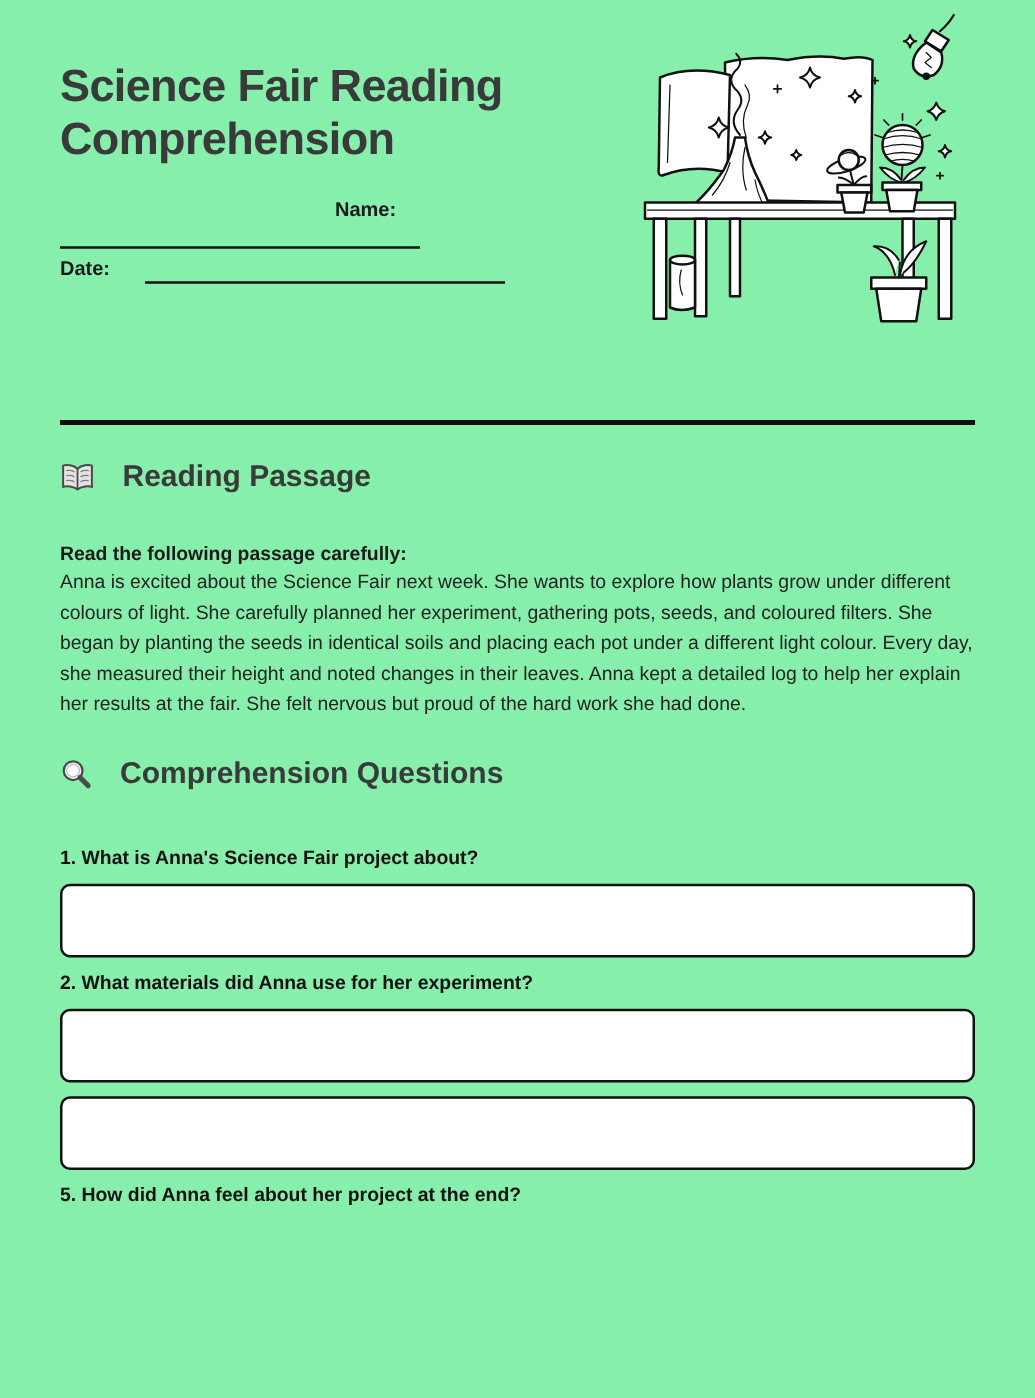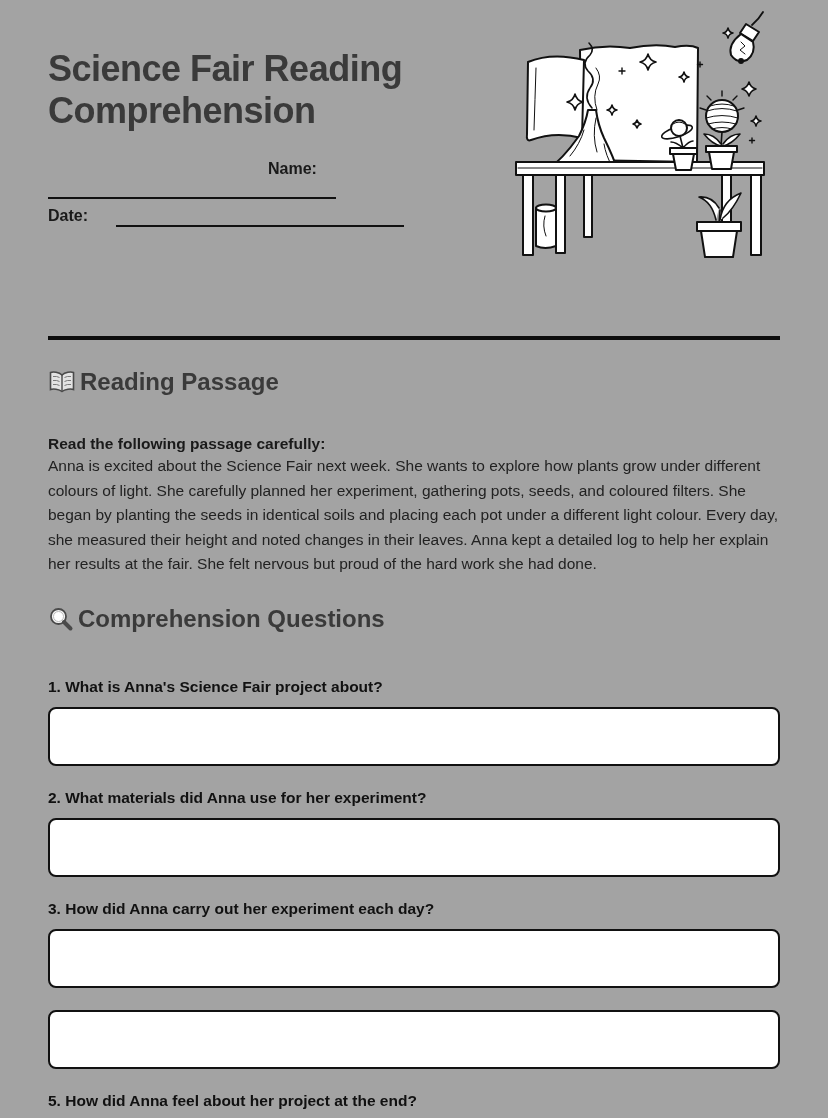--- a/index.html
+++ b/index.html
@@ -2,21 +2,21 @@
 <html><head>
 <meta charset="utf-8">
 <style>
   * { margin: 0; padding: 0; box-sizing: border-box; }
   html, body { background: #ffffff; }
   .page {
     position: relative;
     width: 828px;
     height: 1118px;
     overflow: hidden;
-    background: #a3a3a3;
+    background: #86efac;
     font-family: "Liberation Sans", sans-serif;
     color: #1a1a1a;
   }
   
   .header {
     position: relative;
     margin: 0 48px;
     height: 336px;
   }
   .doc-title {
@@ -68,41 +68,41 @@
     margin: 0 48px;
     border: none;
     border-top: 4px solid #0d0d0d;
   }
   
   .content { margin: 0 48px; }
   .section-heading {
     margin-top: 26px;
     display: flex;
     align-items: center;
-    gap: 4px;
+    gap: 22px;
     font-size: 24px;
     line-height: 32px;
     font-weight: 700;
     color: #3a3a3a;
   }
   .section-heading .icon { flex: 0 0 auto; display: inline-flex; }
   .instruction {
     margin-top: 36px;
     font-size: 15.5px;
     line-height: 20px;
     font-weight: 700;
     color: #1a1a1a;
   }
   .passage {
     font-size: 15.5px;
     line-height: 24.5px;
     font-weight: 400;
     color: #222222;
   }
-  .question { margin-top: 22px; }
+  .question { margin-top: 11px; }
   .question:first-of-type { margin-top: 42px; }
   .q-label {
     font-size: 15.5px;
     line-height: 20px;
     font-weight: 700;
     color: #111111;
   }
   .answer-box {
     display: block;
     margin-top: 10px;
@@ -244,24 +244,20 @@
     <div class="question">
       <p class="q-label">1. What is Anna's Science Fair project about?</p>
       <textarea class="answer-box" style=""></textarea>
     </div>
 
     <div class="question">
       <p class="q-label">2. What materials did Anna use for her experiment?</p>
       <textarea class="answer-box" style=""></textarea>
     </div>
 
-    <div class="question">
-      <p class="q-label">3. How did Anna carry out her experiment each day?</p>
-      <textarea class="answer-box" style=""></textarea>
-    </div>
 
     <div class="question">
       <textarea class="answer-box" style=""></textarea>
     </div>
 
     <div class="question">
       <p class="q-label">5. How did Anna feel about her project at the end?</p>
 
     </div>
 

